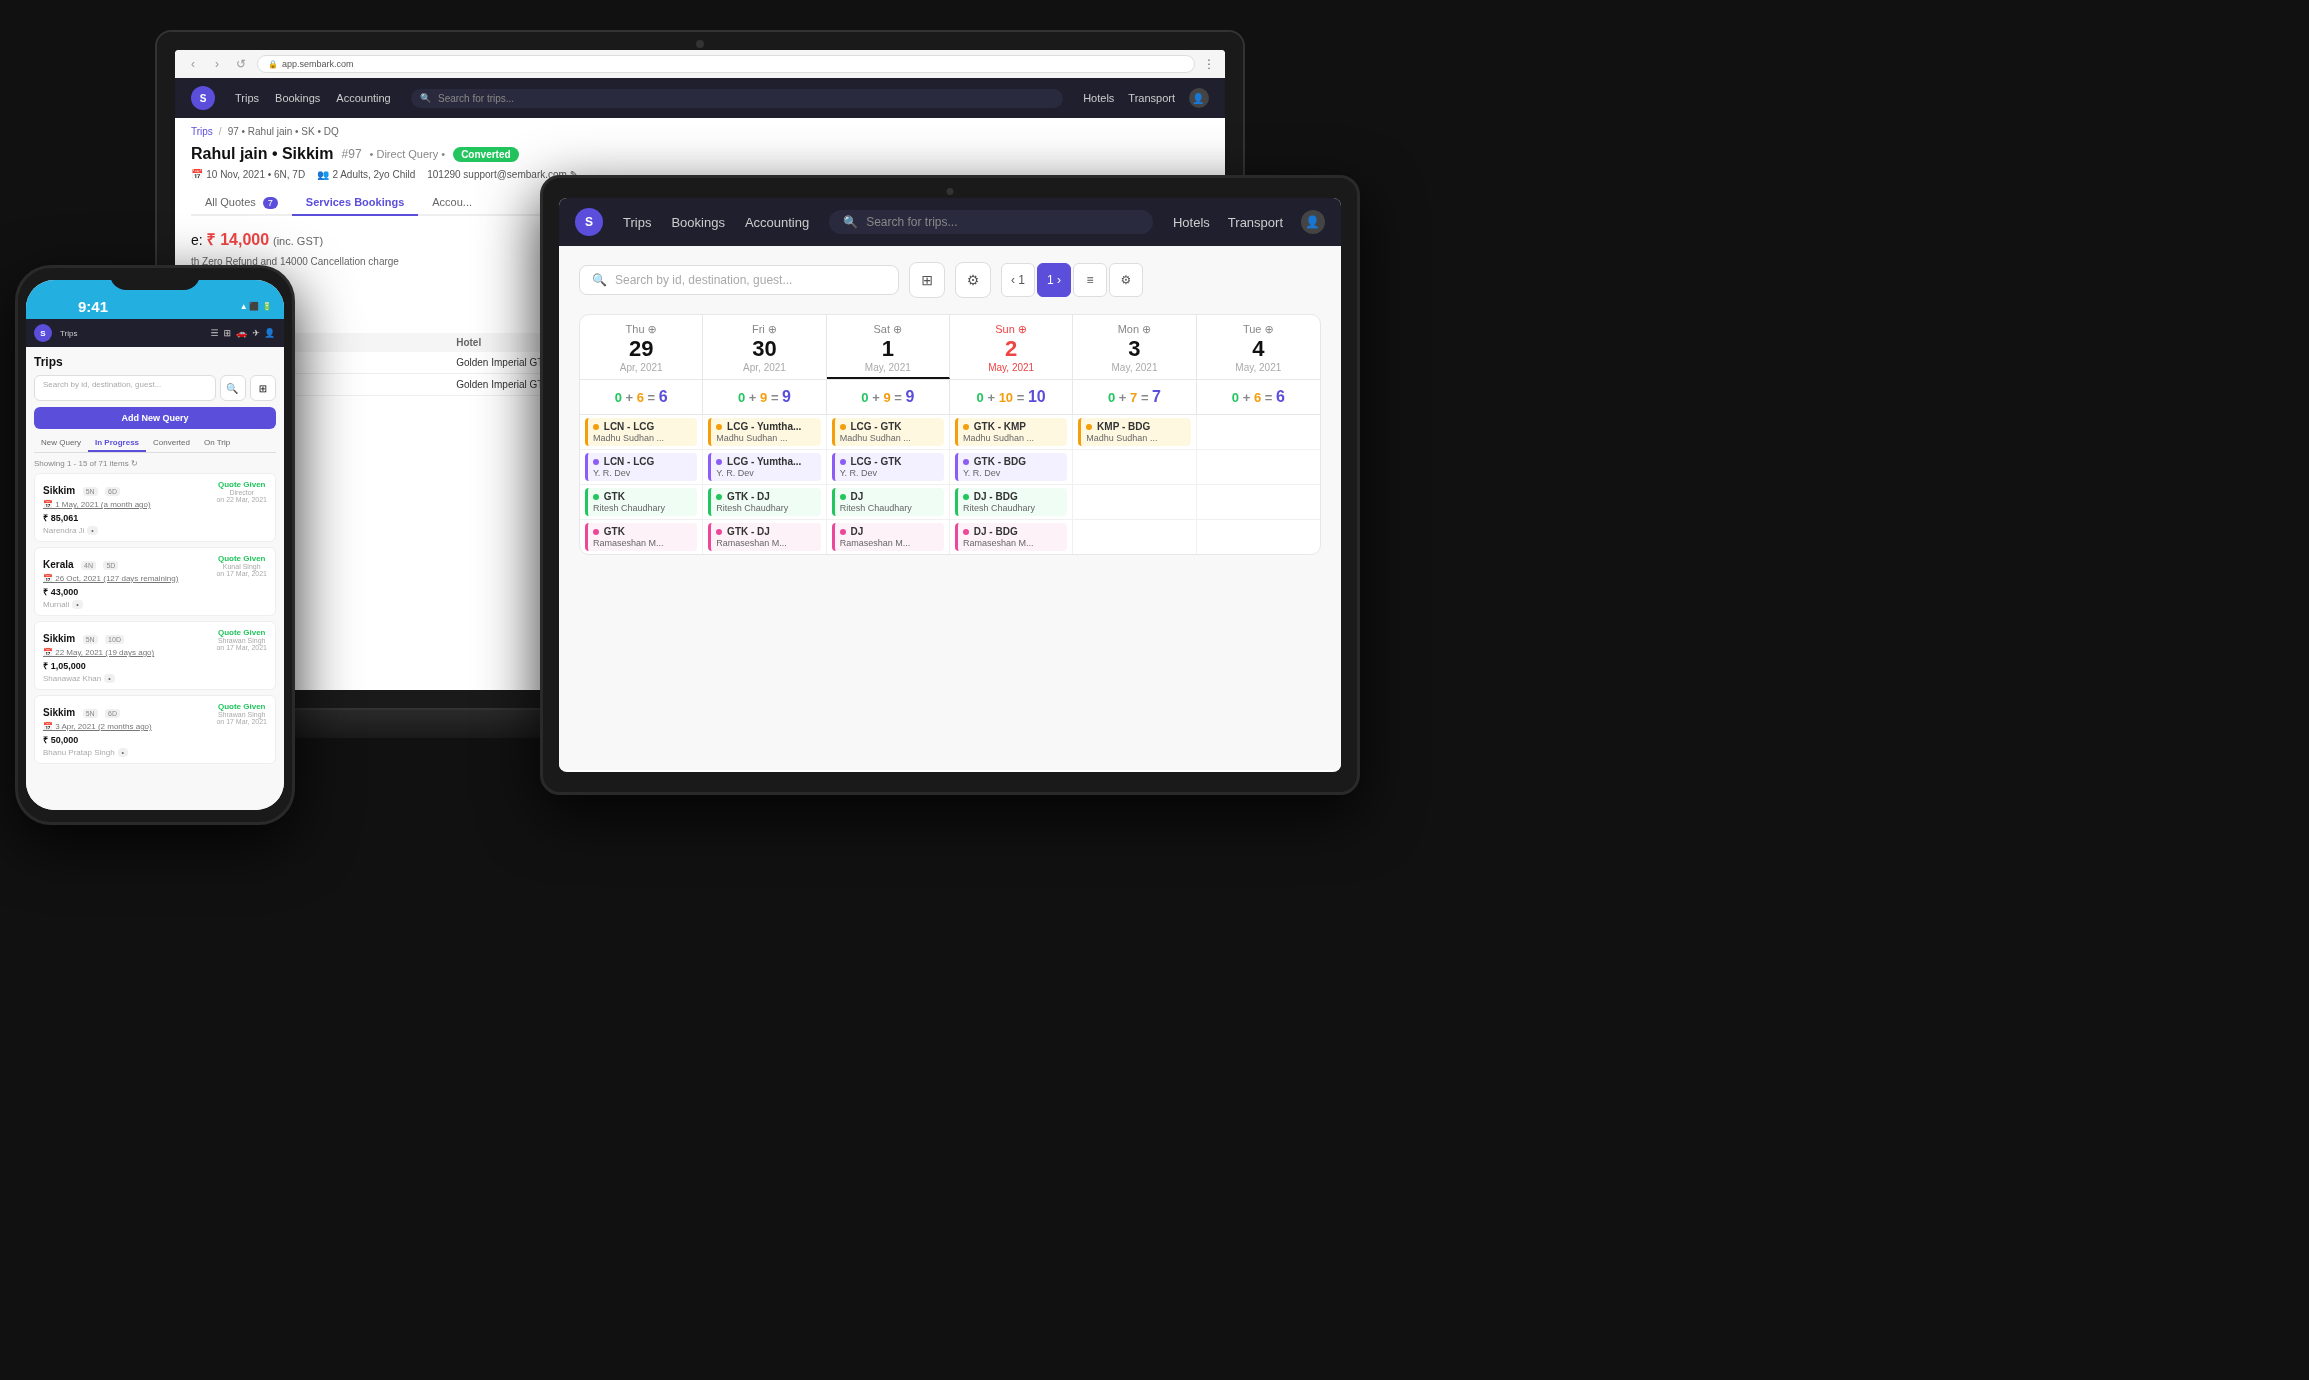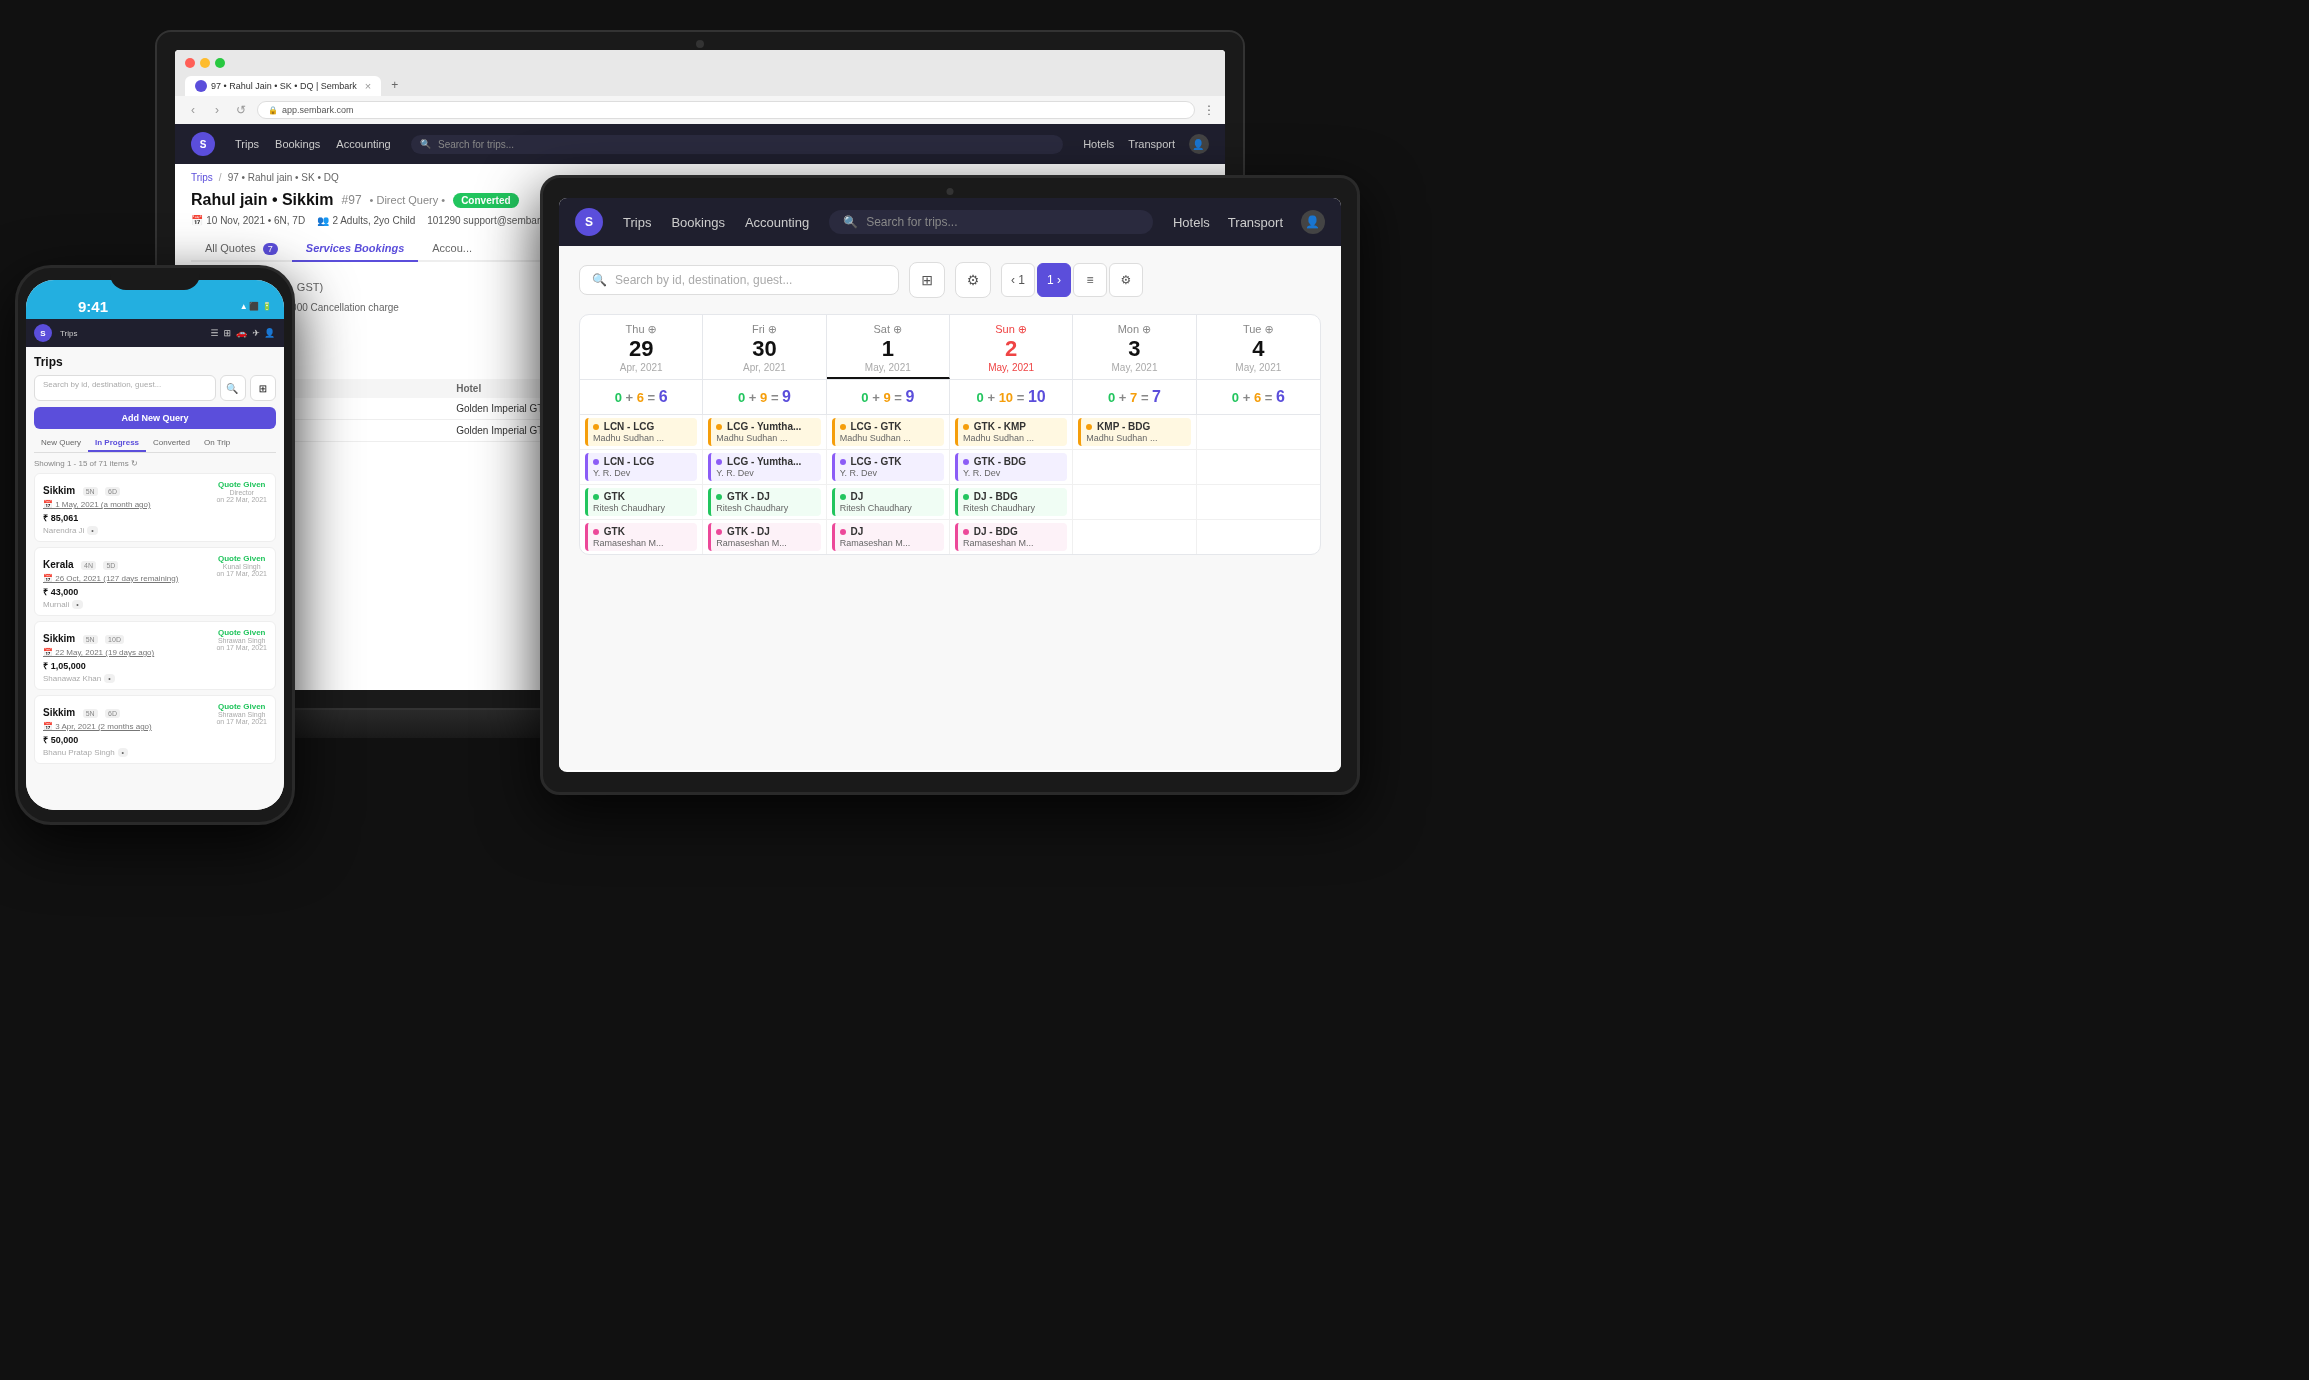--- a/index.html
+++ b/index.html
@@ -345,21 +345,20 @@
       font-size: 11px;
       color: #666;
       cursor: pointer;
       border-bottom: 2px solid transparent;
       margin-bottom: -2px;
     }
     .trip-tab.active {
       color: #5b4edb;
       border-bottom-color: #5b4edb;
       font-weight: 600;
-      font-style: italic;
     }
     .trip-tab-badge {
       background: #5b4edb;
       color: #fff;
       border-radius: 8px;
       padding: 1px 5px;
       font-size: 9px;
       margin-left: 4px;
     }
     .quote-section {
@@ -709,35 +708,20 @@
   </style>
 </head>
 <body>
 
 <div class="laptop-wrapper">
   <div class="laptop-frame">
     <div class="laptop-camera"></div>
     <div class="laptop-screen">
 
       <div class="browser-chrome">
-        <div class="browser-top">
-          <div class="browser-traffic-lights">
-            <div class="traffic-light tl-red"></div>
-            <div class="traffic-light tl-yellow"></div>
-            <div class="traffic-light tl-green"></div>
-          </div>
-          <div class="browser-tabs">
-            <div class="browser-tab">
-              <div class="browser-tab-icon"></div>
-              <span>97 • Rahul Jain • SK • DQ | Sembark</span>
-              <span style="margin-left:4px;color:#999;font-size:11px;">×</span>
-            </div>
-            <div class="browser-tab-new">+</div>
-          </div>
-        </div>
         <div class="browser-address-bar">
           <div class="browser-nav-btn">‹</div>
           <div class="browser-nav-btn">›</div>
           <div class="browser-nav-btn">↺</div>
           <div class="browser-url">
             <span class="browser-url-lock">🔒</span>
             <span>app.sembark.com</span>
           </div>
           <div class="browser-menu-btn">⋮</div>
         </div>

